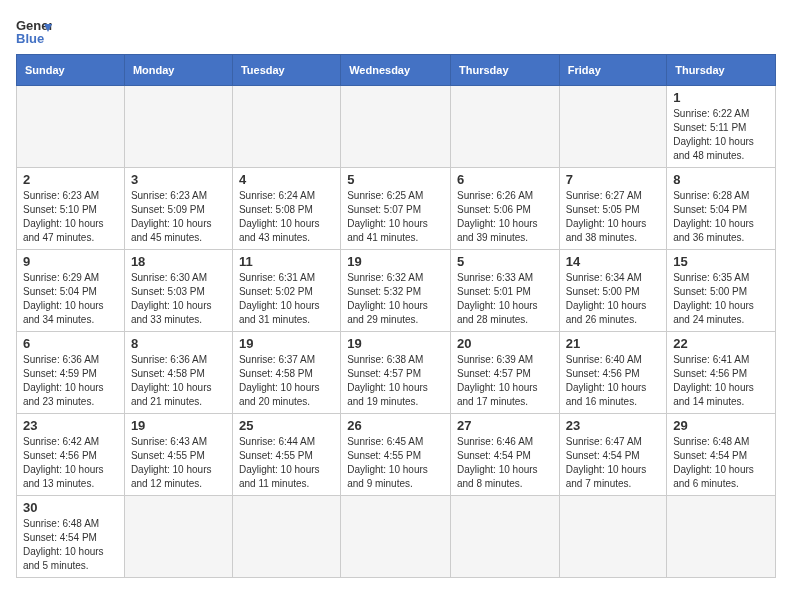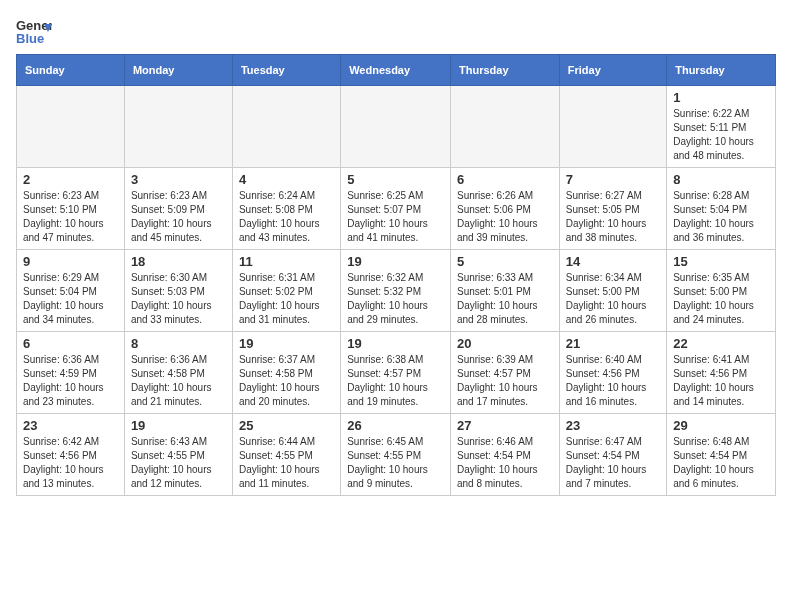--- a/index.html
+++ b/index.html
@@ -293,14 +293,28 @@
 Sunset: 4:54 PM
 Daylight: 10 hours and 7 minutes.</div>
         </td>
         <td>
           <span class="day-number">29</span>
           <div class="day-info">Sunrise: 6:48 AM
 Sunset: 4:54 PM
 Daylight: 10 hours and 6 minutes.</div>
         </td>
       </tr>
+      <tr class="last-row">
+        <td>
+          <span class="day-number">30</span>
+          <div class="day-info">Sunrise: 6:48 AM
+Sunset: 4:54 PM
+Daylight: 10 hours and 5 minutes.</div>
+        </td>
+        <td class="empty"></td>
+        <td class="empty"></td>
+        <td class="empty"></td>
+        <td class="empty"></td>
+        <td class="empty"></td>
+        <td class="empty"></td>
+      </tr>
     </tbody>
 </table>
 
 </body></html>

